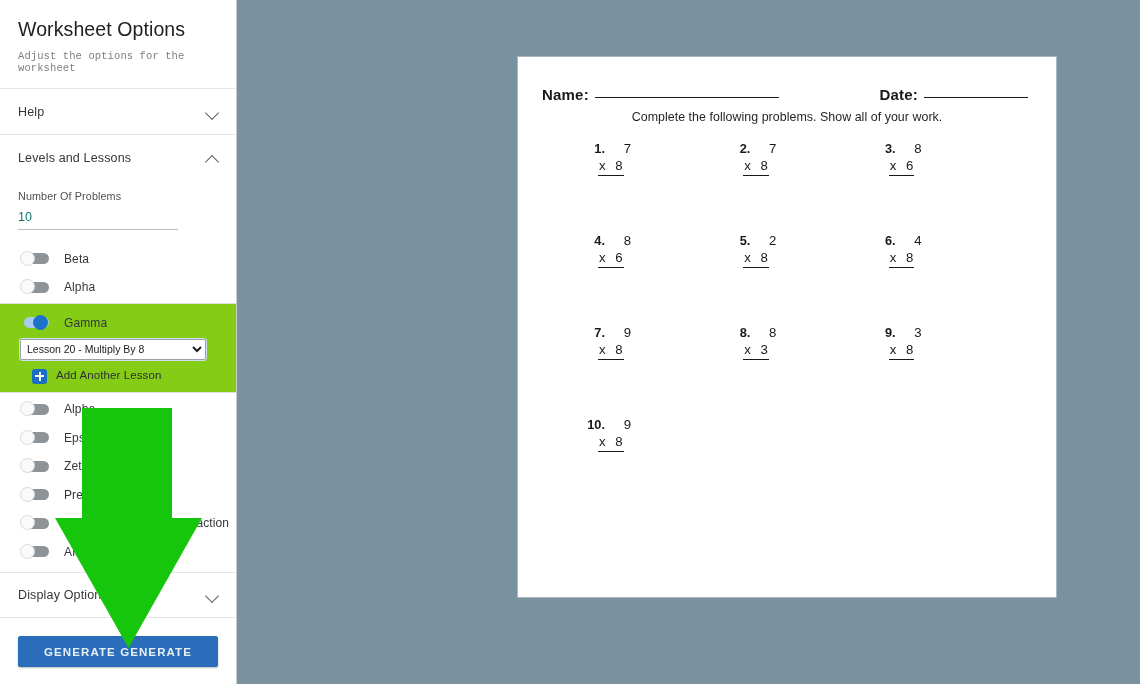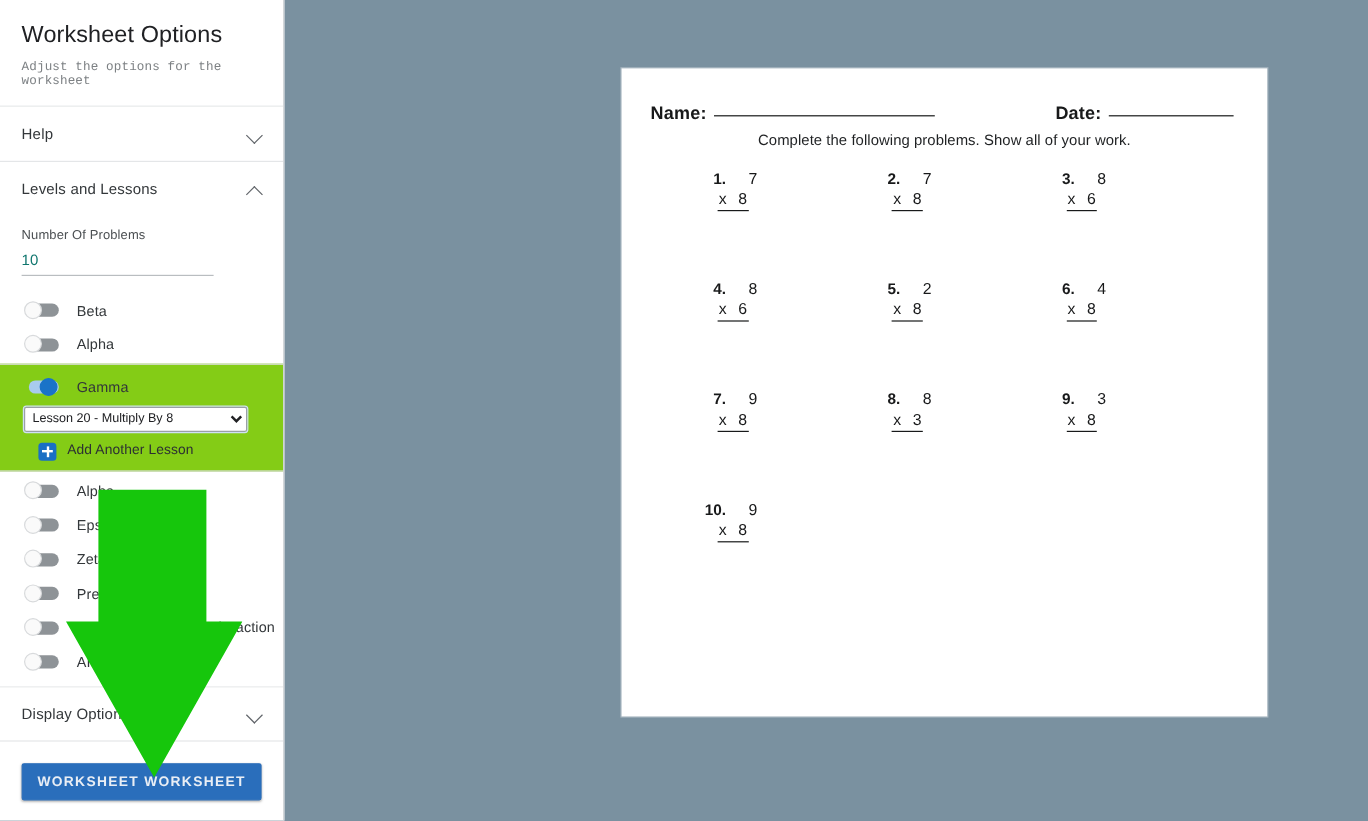--- a/index.html
+++ b/index.html
@@ -316,21 +316,21 @@
   <div id="display-opts">
     <div class="divider"></div>
     <div class="accordion-row">
       <span class="acc-label">Display Options</span>
       <span class="chev"></span>
     </div>
     <div class="divider"></div>
   </div>
 
   <div class="gen-wrap">
-    <button class="gen-btn">WORKSHEET WORKSHEET</button>
+    <button class="gen-btn">GENERATE GENERATE</button>
   </div>
 
 </div>
 
 <svg id="green-arrow" viewBox="0 0 147 240">
   <polygon points="27,0 117,0 117,110 147,110 73.5,240 0,110 27,110" fill="#16c60c"></polygon>
 </svg>
 
 <div id="paper">
 

